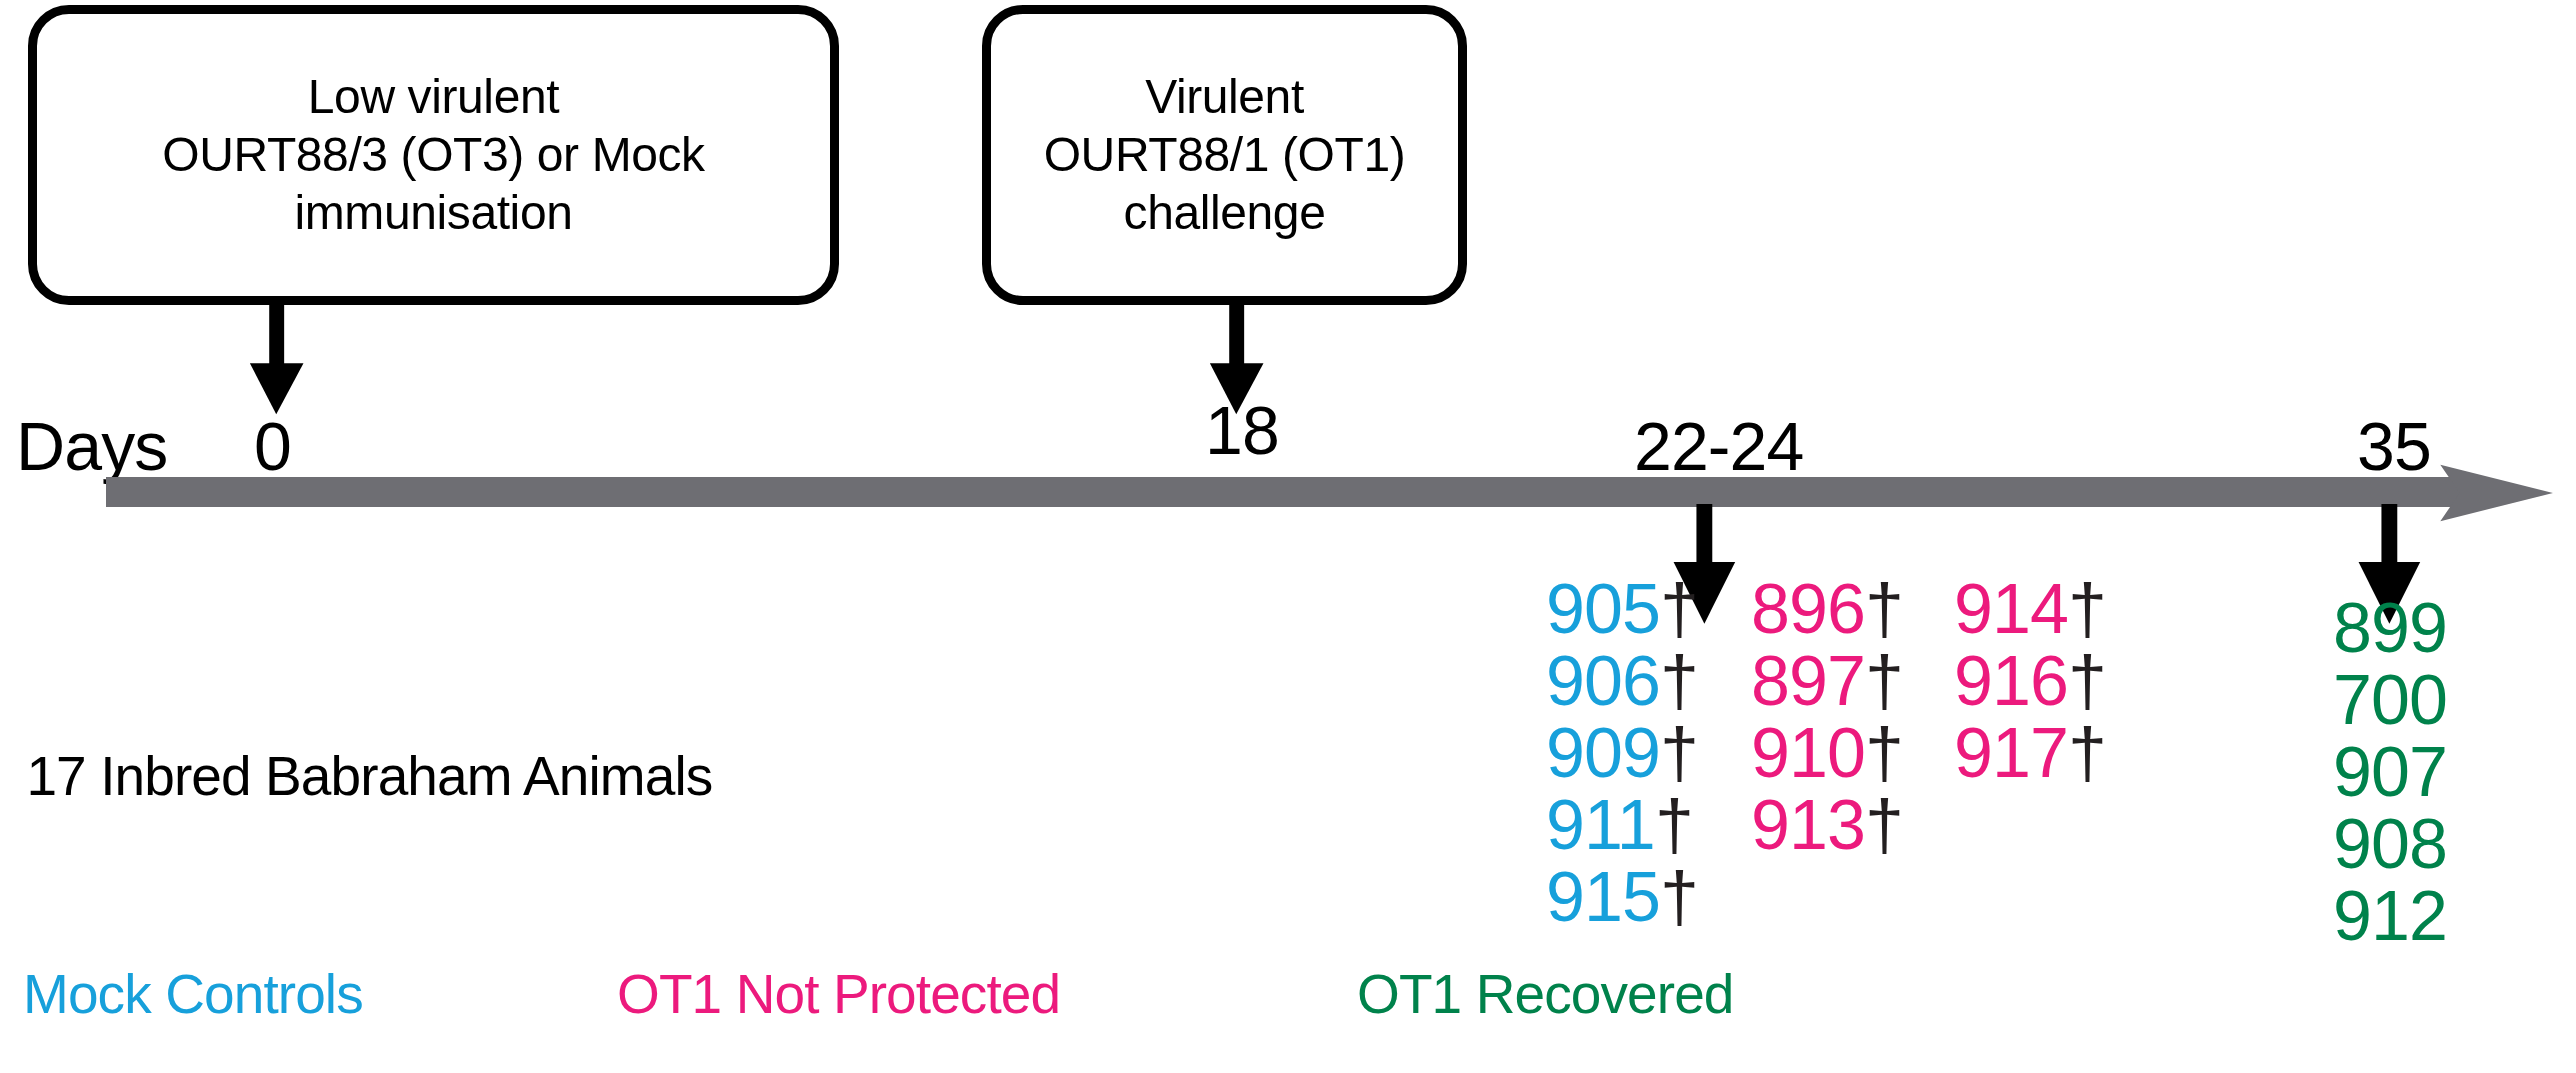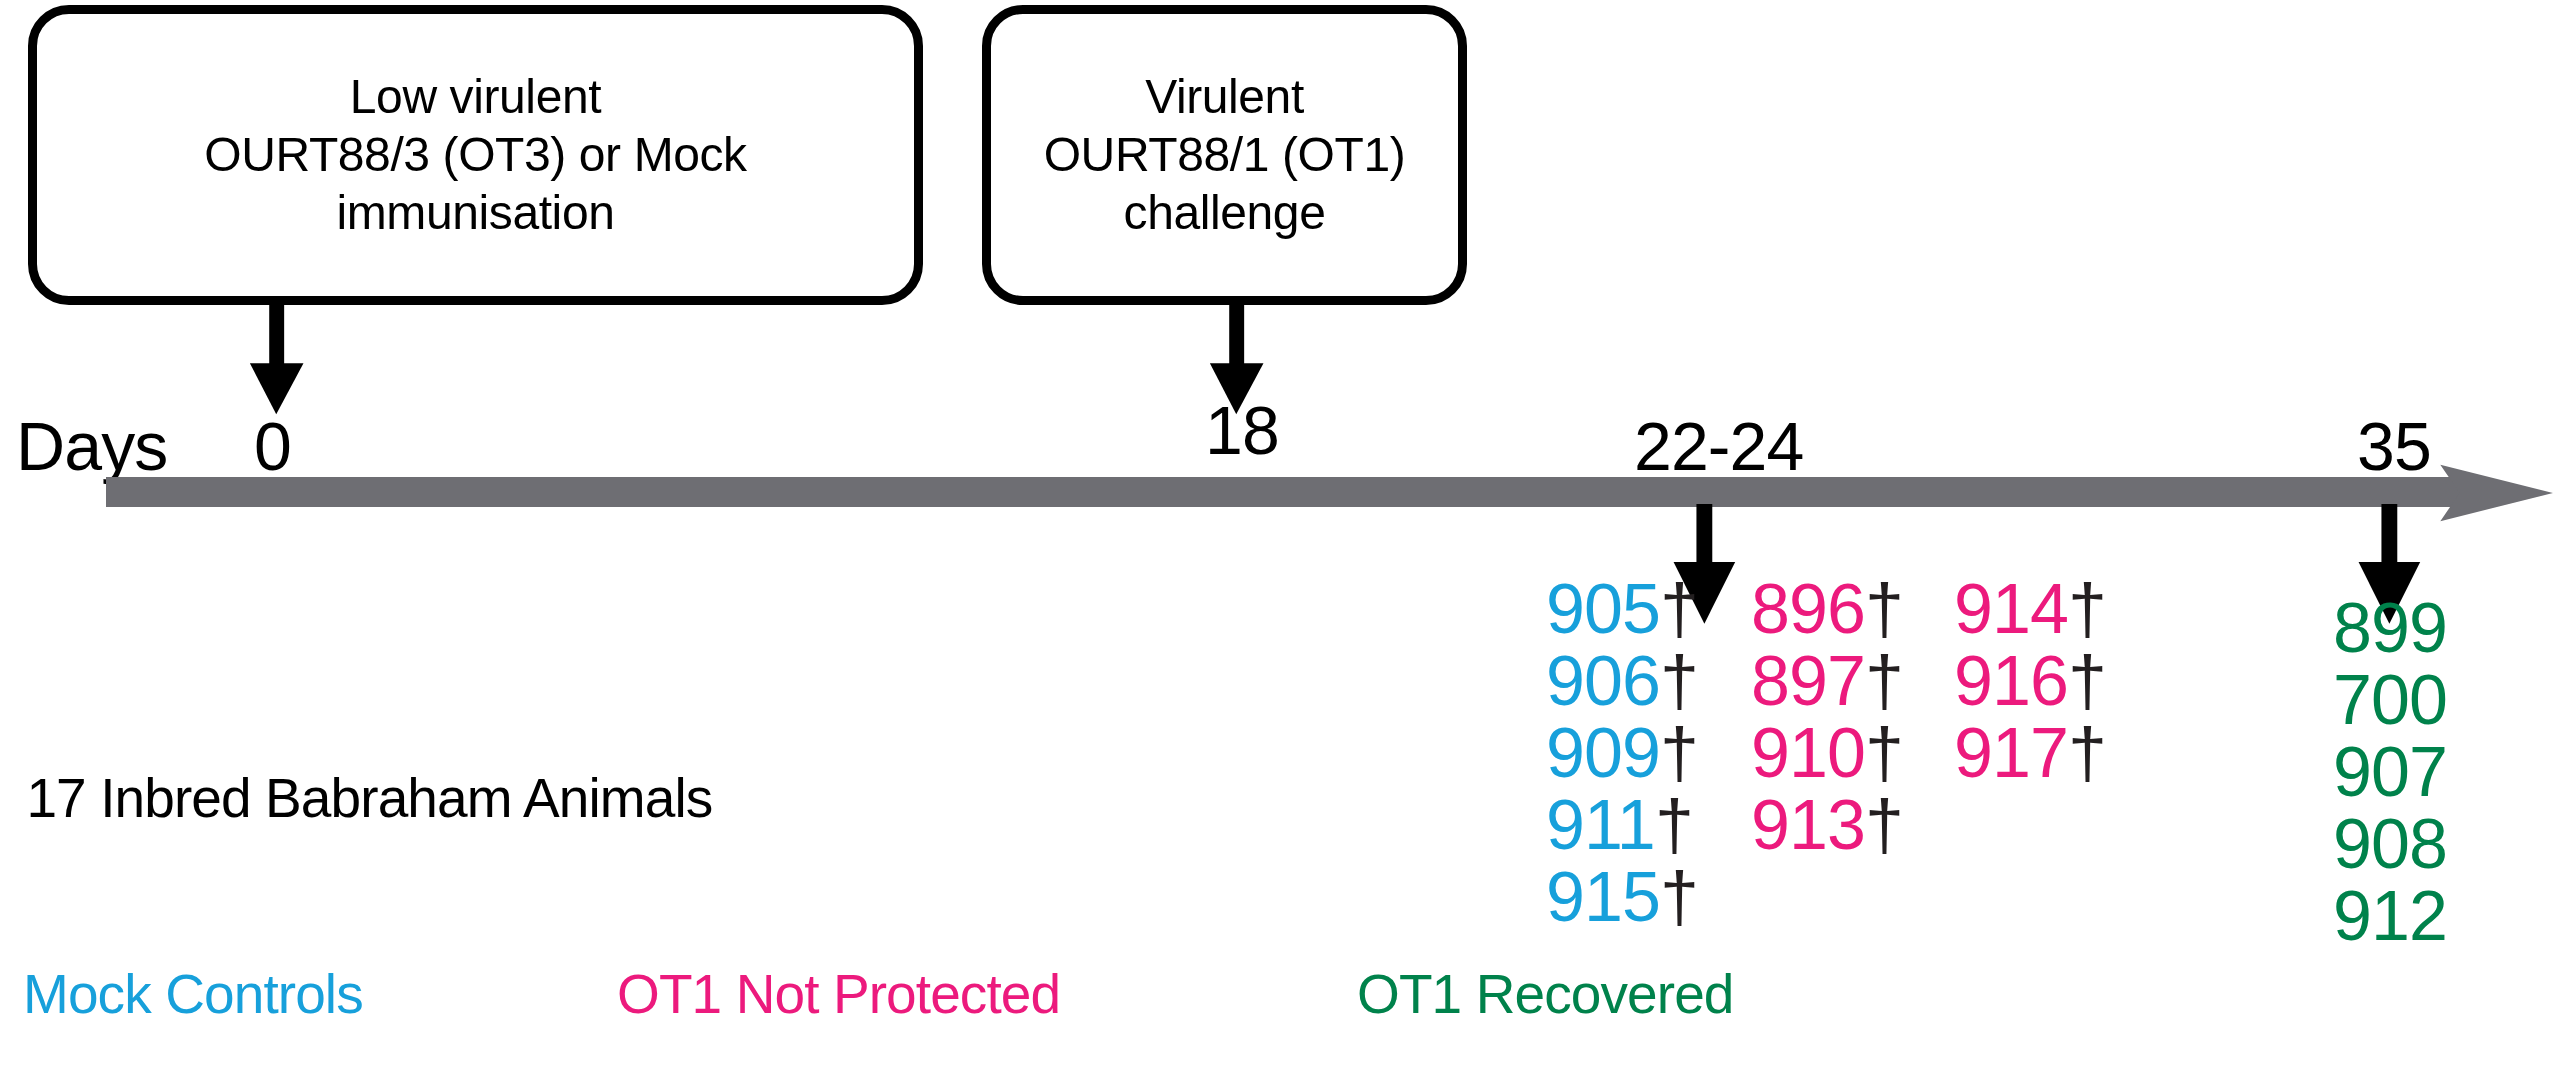--- a/index.html
+++ b/index.html
@@ -33,21 +33,21 @@
     color: #000000;
     font-size: 48px;
     line-height: 1.21;
     letter-spacing: -0.4px;
   }
   .event-box .line { display: block; white-space: nowrap; }
 
   #box-immunisation {
     left: 28px;
     top: 5.3px;
-    width: 895px;
+    width: 811px;
     height: 300px;
   }
   #box-challenge {
     left: 982px;
     top: 5.3px;
     width: 485px;
     height: 300px;
   }
 
   
@@ -103,21 +103,21 @@
 
   #col-mock      { left: 1546px; top: 573px; color: #17a0db; }
   #col-np-1      { left: 1751px; top: 573px; color: #ec1a7d; }
   #col-np-2      { left: 1954px; top: 573px; color: #ec1a7d; }
   #col-recovered { left: 2333px; top: 592px; color: #00824b; }
 
   
   #animal-count {
     position: absolute;
     left: 26.4px;
-    top: 771px;
+    top: 749px;
     font-size: 55px;
     line-height: 1;
     color: #000000;
     white-space: nowrap;
     letter-spacing: -0.9px;
   }
 
   
   .legend-item {
     position: absolute;

